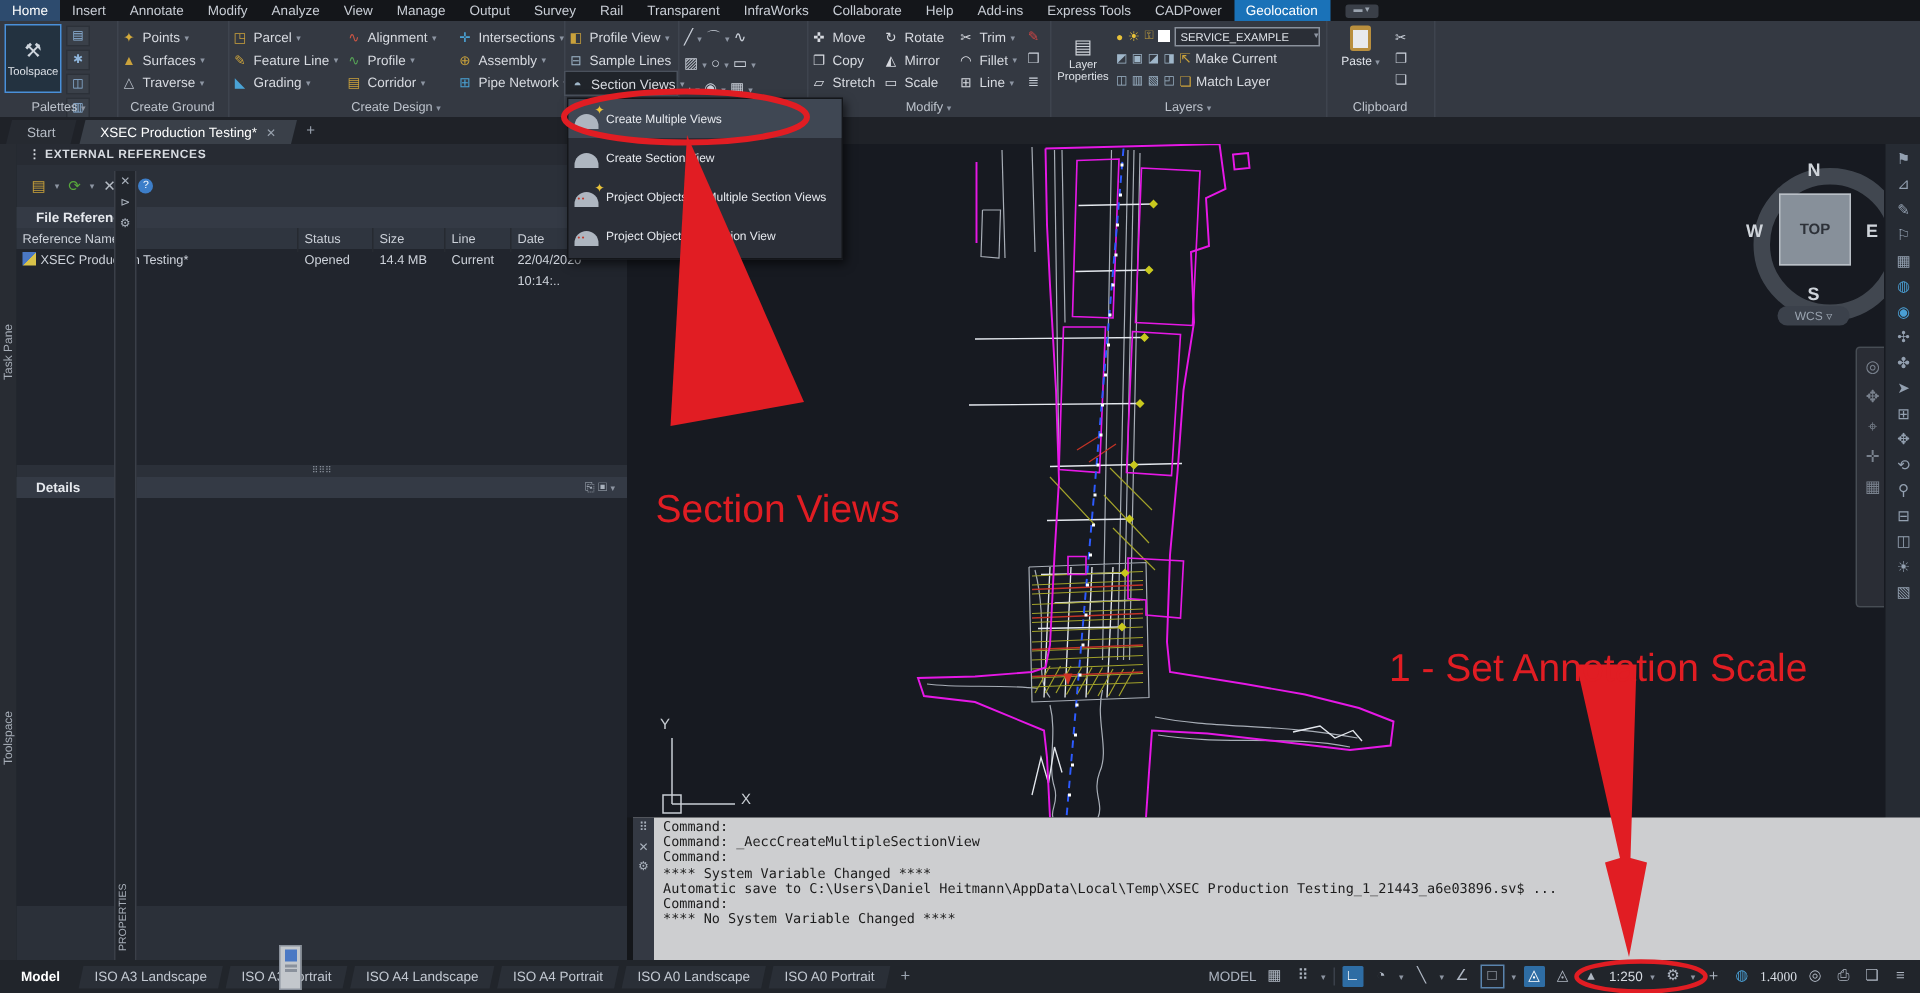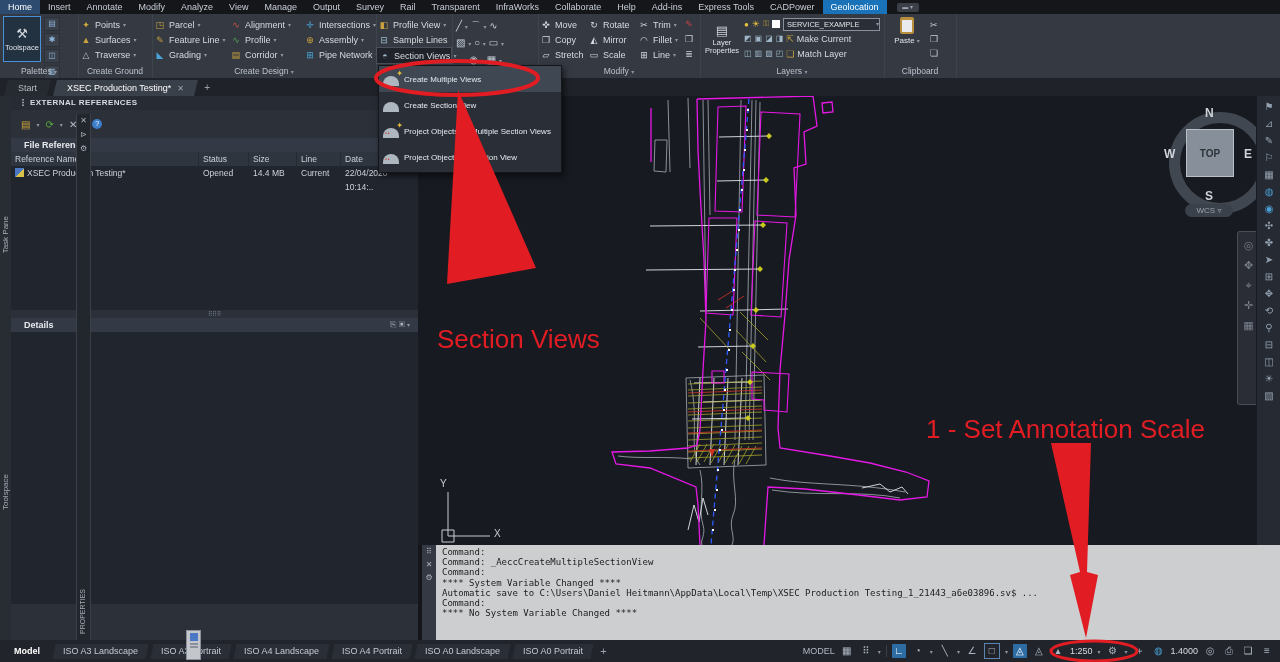--- a/index.html
+++ b/index.html
@@ -589,30 +589,30 @@
         <span class="car">▾</span>
       <span class="sbico on">◬</span>
       <span class="sbico">◬</span>
       <span class="sbico">▴</span>
       <span style="color:#d7dce3;">1:250</span>
         <span class="car">▾</span>
       <span class="sbico">⚙</span>
         <span class="car">▾</span>
       <span class="sbico">＋</span>
       <span class="sbico" style="color:#4a9fd4;">◍</span>
-      <span style="color:#d7dce3;">1.4000</span>
+      <span style="color:#d7dce3;font-family:Liberation Serif, serif;">1.4000</span>
       <span class="sbico">◎</span>
       <span class="sbico">⎙</span>
       <span class="sbico">❏</span>
       <span class="sbico">≡</span>
     </div>
   </div>
 
   <svg id="redlayer" class="abs" viewBox="0 0 1280 662">
     <ellipse cx="457" cy="78" rx="81" ry="17" fill="none" stroke="#e11d23" stroke-width="4"></ellipse>
     <polygon points="458,90 536,268 447,284" fill="#e11d23"></polygon>
     <polygon points="1051,443 1091,443 1087,572 1098,575 1086,638 1070,575 1080,572" fill="#e11d23"></polygon>
     <ellipse cx="1094" cy="651" rx="43" ry="10" fill="none" stroke="#e11d23" stroke-width="3"></ellipse>
   </svg>
   <div class="rednote" style="left:437px;top:324px;">Section Views</div>
-  <div class="rednote" style="left:926px;top:414px;">1 - Set Annotation Scale</div>
+  <div class="rednote" style="left:926px;top:430px;">1 - Set Annotation Scale</div>
 
 </div>
 
 </body></html>

